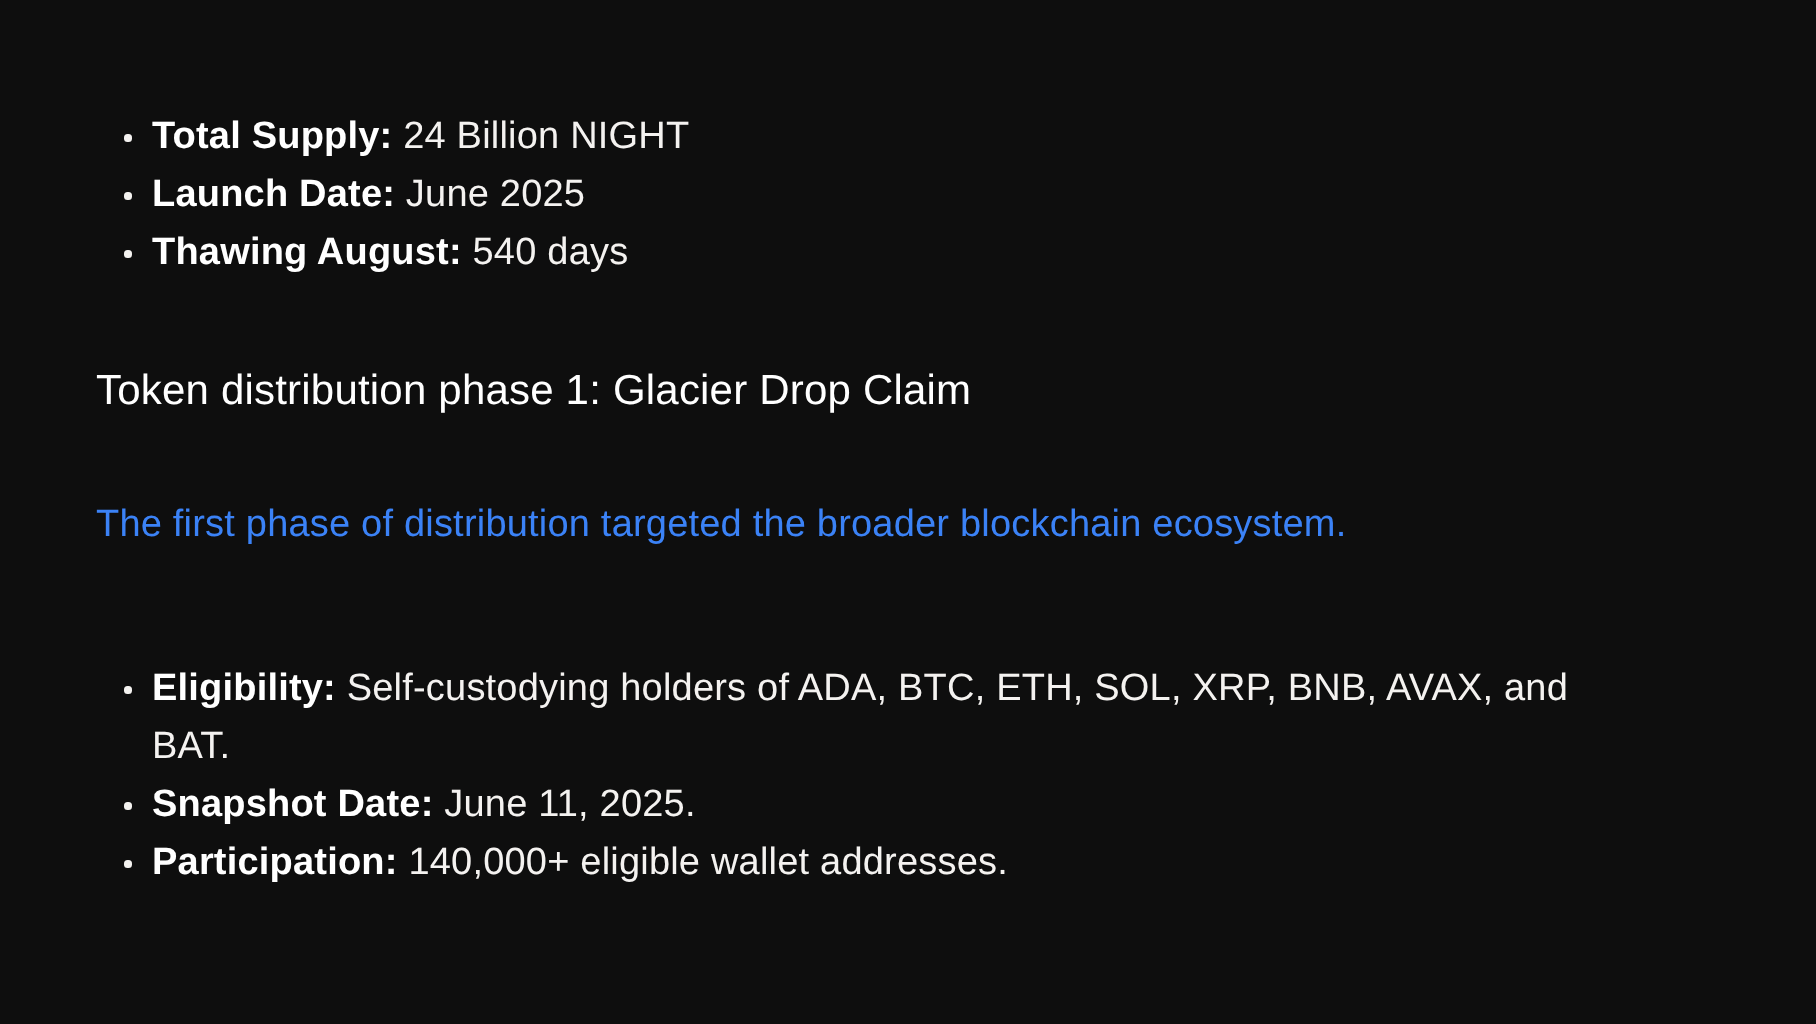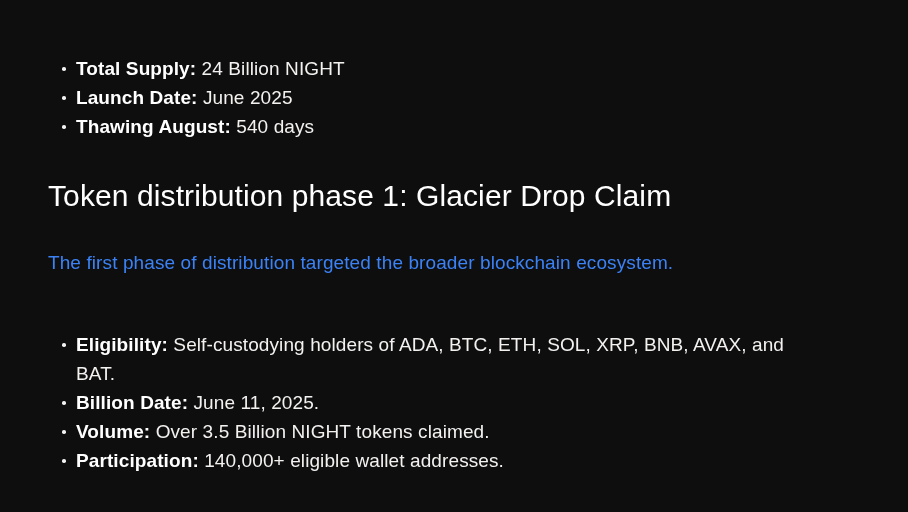--- a/index.html
+++ b/index.html
@@ -51,21 +51,21 @@
   .top-list {
     position: absolute;
     left: 48px;
     top: 54px;
     width: 760px;
   }
   .section-heading {
     position: absolute;
     left: 48px;
     top: 180px;
-    font-size: 30px;
+    font-size: 21px;
     line-height: 32px;
     font-weight: normal;
     color: #ffffff;
     letter-spacing: 0.1px;
     margin: 0;
   }
   .intro-para {
     position: absolute;
     left: 48px;
     top: 248px;
@@ -108,23 +108,20 @@
 
   <h2 class="section-heading">Token distribution phase 1: Glacier Drop Claim</h2>
 
   <p class="intro-para">The first phase of distribution targeted the broader blockchain ecosystem.</p>
 
   <ul class="bullets detail-list">
     <li>
       <span class="lbl">Eligibility:</span><span> Self-custodying holders of ADA, BTC, ETH, SOL, XRP, BNB, AVAX, and BAT.</span>
     </li>
     <li>
-      <span class="lbl">Billion Date:</span><span> June 11, 2025.</span>
-    </li>
-    <li>
-      <span class="lbl">Volume:</span><span> Over 3.5 Billion NIGHT tokens claimed.</span>
+      <span class="lbl">Snapshot Date:</span><span> June 11, 2025.</span>
     </li>
     <li>
       <span class="lbl">Participation:</span><span> 140,000+ eligible wallet addresses.</span>
     </li>
   </ul>
 
 </div>
 
 </body></html>

